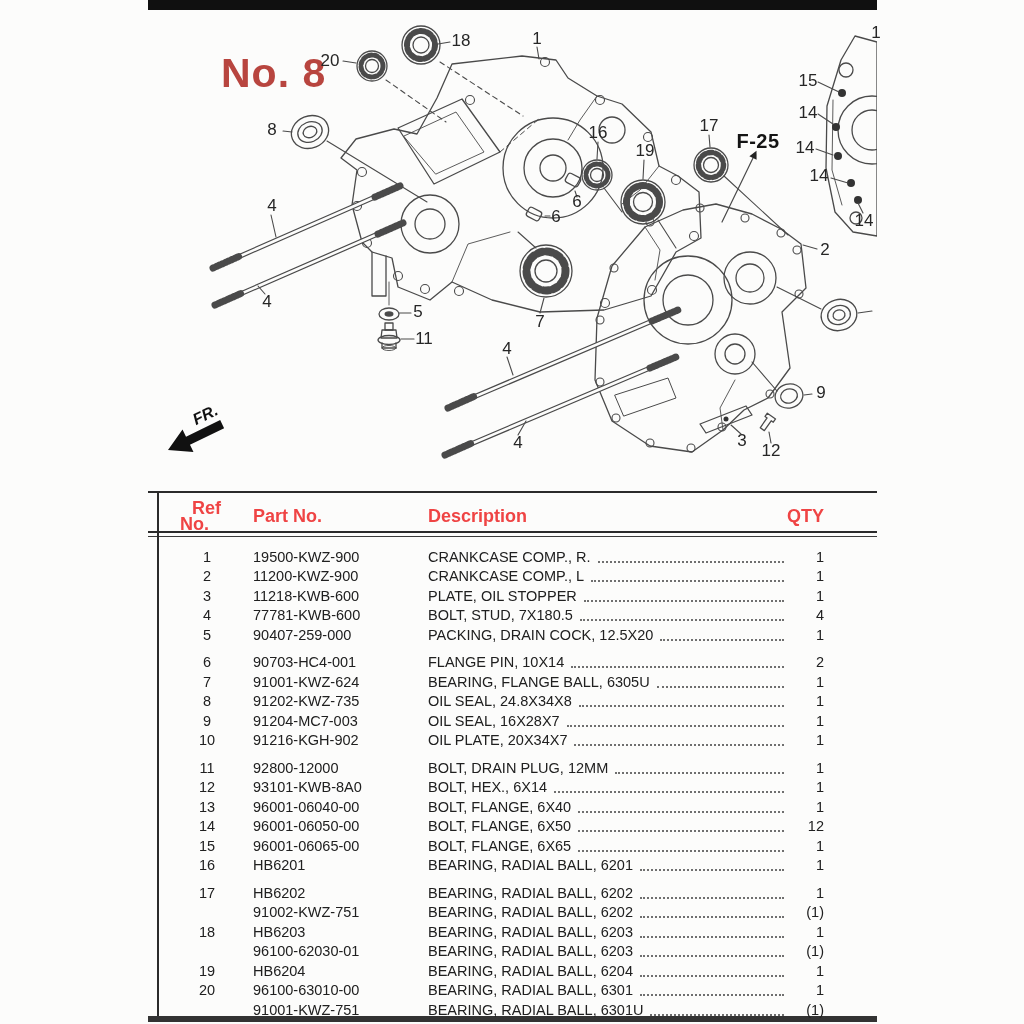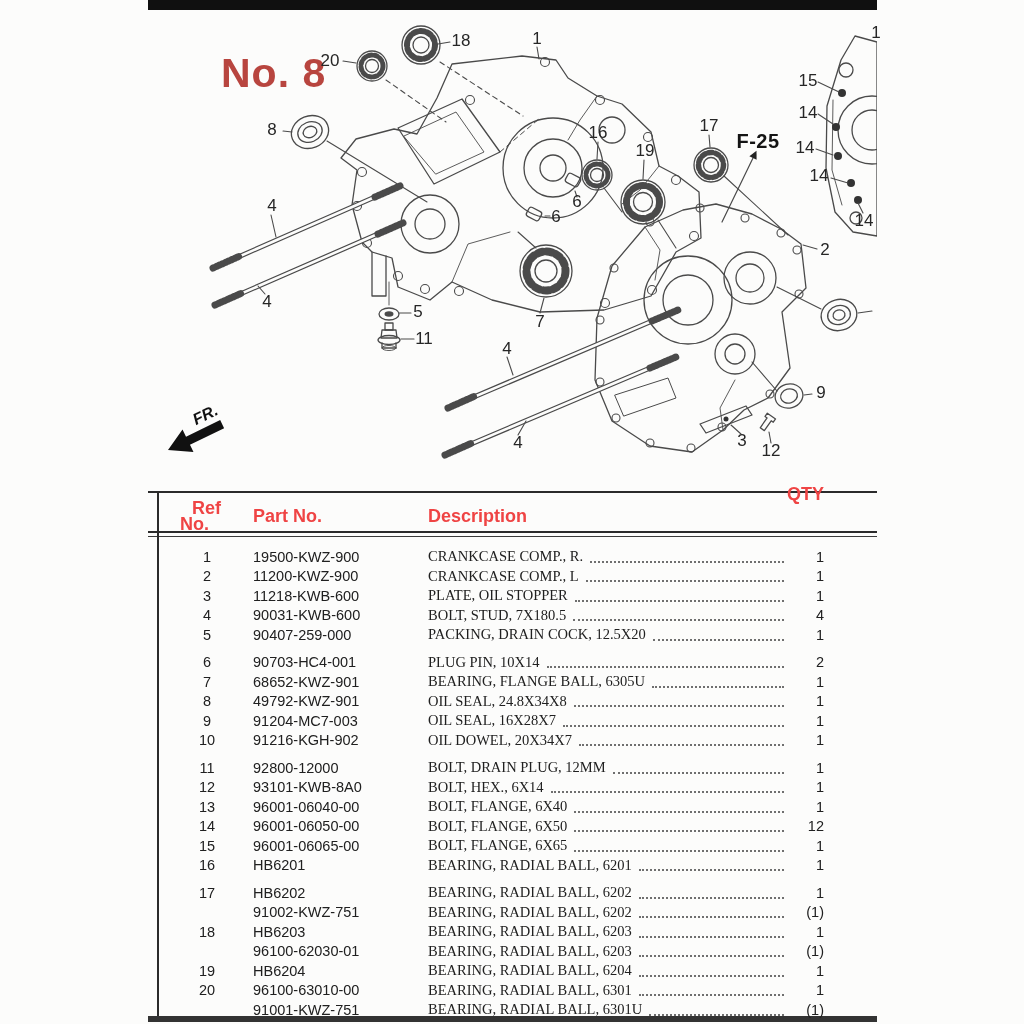--- a/index.html
+++ b/index.html
@@ -17,21 +17,21 @@
   .hl{height:2px;}
   .hl.thin{height:1px;background:#3a3a3a;}
   .vl{width:2px;}
   .bband{left:148px;top:1016px;width:729px;height:6px;background:#333;}
   .th{position:absolute;font-size:18px;font-weight:bold;color:#ef4444;}
   .t-body{position:absolute;left:157px;top:547px;width:720px;}
   .t-row{display:flex;align-items:center;height:19.5px;font-size:14.5px;color:#202020;}
   .t-row.gap{margin-top:8px;}
   .c-ref{width:60px;margin-left:20px;text-align:center;flex:0 0 auto;}
   .c-part{width:175px;margin-left:16px;flex:0 0 auto;white-space:nowrap;}
-  .c-desc{white-space:nowrap;font-family:Liberation Serif, serif;}
+  .c-desc{white-space:nowrap;}
   .dots{flex:1 1 auto;border-bottom:2px dotted #6f6f6f;margin:0 6px 4px 7px;align-self:flex-end;height:1px;}
   .c-qty{width:34px;margin-right:53px;text-align:right;flex:0 0 auto;white-space:nowrap;}
 </style>
 </head>
 <body>
 
 <div class="canvas">
 
   <div class="topbar"></div>
 
@@ -308,21 +308,21 @@
   <div class="hl" style="left:148px;top:491px;width:729px;"></div>
   <div class="hl" style="left:148px;top:531px;width:729px;"></div>
   <div class="hl thin" style="left:148px;top:536px;width:729px;"></div>
   <div class="vl" style="left:157px;top:491px;height:527px;"></div>
   <div class="bband"></div>
 
   <span class="th" style="left:192px;top:498px;">Ref</span>
   <span class="th" style="left:180px;top:514px;">No.</span>
   <span class="th" style="left:253px;top:506px;">Part No.</span>
   <span class="th" style="left:428px;top:506px;text-align:center;">Description</span>
-  <span class="th" style="left:787px;top:484px;">QTY</span>
+  <span class="th" style="left:787px;top:506px;">QTY</span>
 
   <div class="t-body">
       <div class="t-row">
         <span class="c-ref">1</span>
         <span class="c-part">19500-KWZ-900</span>
         <span class="c-desc">CRANKCASE COMP., R.</span>
         <span class="dots"></span>
         <span class="c-qty">1</span>
       </div>
       <div class="t-row">
@@ -334,64 +334,64 @@
       </div>
       <div class="t-row">
         <span class="c-ref">3</span>
         <span class="c-part">11218-KWB-600</span>
         <span class="c-desc">PLATE, OIL STOPPER</span>
         <span class="dots"></span>
         <span class="c-qty">1</span>
       </div>
       <div class="t-row">
         <span class="c-ref">4</span>
-        <span class="c-part">90031-KWB-600</span>
+        <span class="c-part">77781-KWB-600</span>
         <span class="c-desc">BOLT, STUD, 7X180.5</span>
         <span class="dots"></span>
         <span class="c-qty">4</span>
       </div>
       <div class="t-row">
         <span class="c-ref">5</span>
         <span class="c-part">90407-259-000</span>
         <span class="c-desc">PACKING, DRAIN COCK, 12.5X20</span>
         <span class="dots"></span>
         <span class="c-qty">1</span>
       </div>
       <div class="t-row gap">
         <span class="c-ref">6</span>
         <span class="c-part">90703-HC4-001</span>
-        <span class="c-desc">PLUG PIN, 10X14</span>
+        <span class="c-desc">FLANGE PIN, 10X14</span>
         <span class="dots"></span>
         <span class="c-qty">2</span>
       </div>
       <div class="t-row">
         <span class="c-ref">7</span>
-        <span class="c-part">68652-KWZ-901</span>
+        <span class="c-part">91001-KWZ-624</span>
         <span class="c-desc">BEARING, FLANGE BALL, 6305U</span>
         <span class="dots"></span>
         <span class="c-qty">1</span>
       </div>
       <div class="t-row">
         <span class="c-ref">8</span>
-        <span class="c-part">49792-KWZ-901</span>
+        <span class="c-part">91202-KWZ-735</span>
         <span class="c-desc">OIL SEAL, 24.8X34X8</span>
         <span class="dots"></span>
         <span class="c-qty">1</span>
       </div>
       <div class="t-row">
         <span class="c-ref">9</span>
         <span class="c-part">91204-MC7-003</span>
         <span class="c-desc">OIL SEAL, 16X28X7</span>
         <span class="dots"></span>
         <span class="c-qty">1</span>
       </div>
       <div class="t-row">
         <span class="c-ref">10</span>
         <span class="c-part">91216-KGH-902</span>
-        <span class="c-desc">OIL DOWEL, 20X34X7</span>
+        <span class="c-desc">OIL PLATE, 20X34X7</span>
         <span class="dots"></span>
         <span class="c-qty">1</span>
       </div>
       <div class="t-row gap">
         <span class="c-ref">11</span>
         <span class="c-part">92800-12000</span>
         <span class="c-desc">BOLT, DRAIN PLUG, 12MM</span>
         <span class="dots"></span>
         <span class="c-qty">1</span>
       </div>

